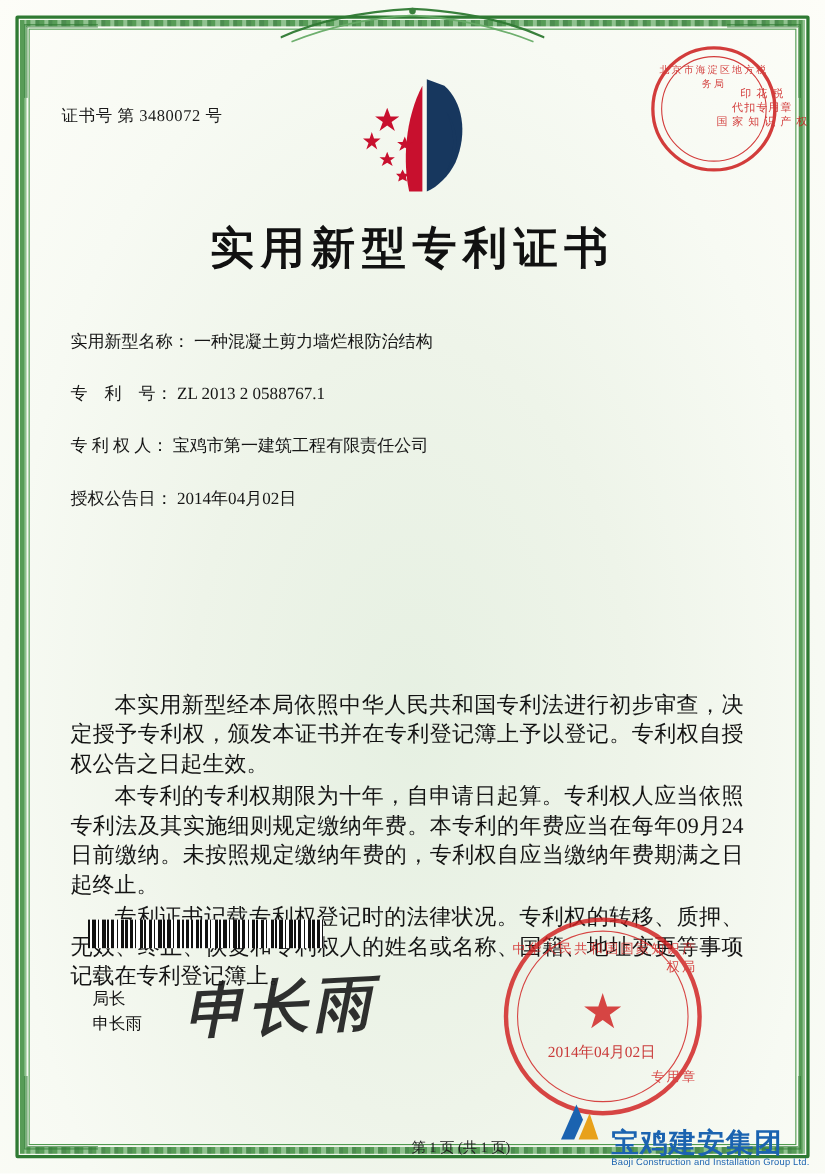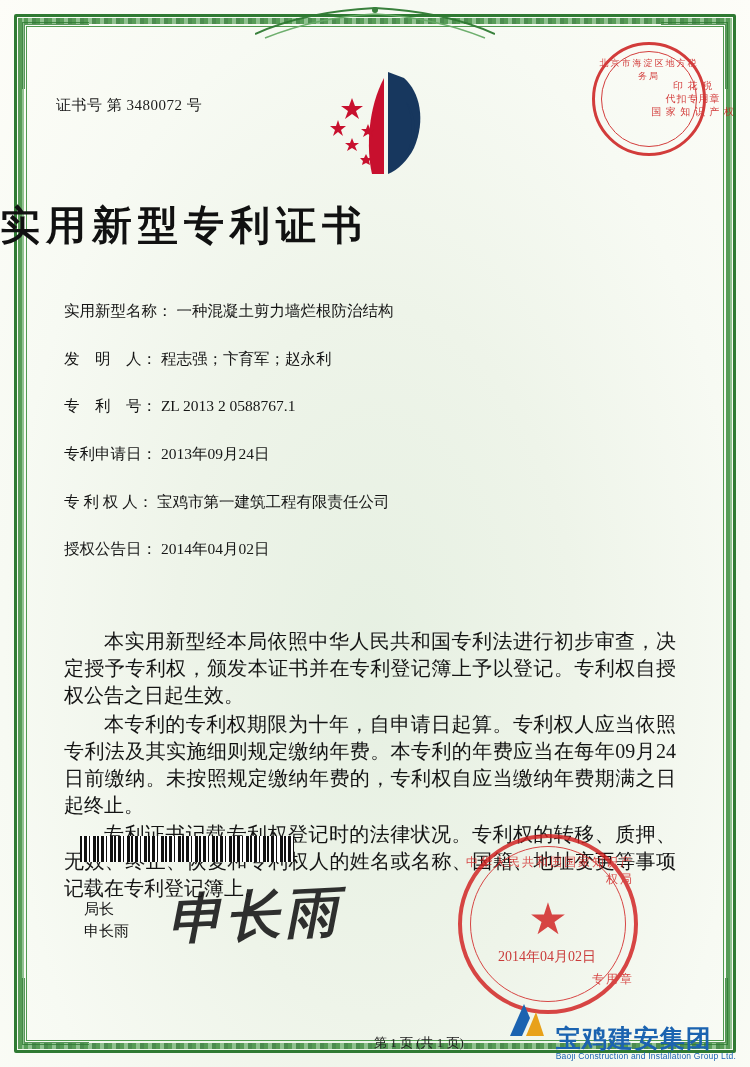--- a/index.html
+++ b/index.html
@@ -87,20 +87,21 @@
   .emblem {
     position: absolute;
     left: 318px; top: 62px;
     width: 130px; height: 120px;
   }
 
   .doc-title {
     position: absolute;
     left: 0; top: 198px;
     width: 750px;
+    text-align: center;
     font-size: 40px;
     font-weight: bold;
     letter-spacing: 6px;
     color: #111;
     font-family: "DejaVu Serif", "Liberation Serif", serif;
   }
 
   .fields {
     position: absolute;
     left: 64px; top: 300px;
@@ -332,30 +333,22 @@
   </div>
 
   <div class="doc-title">实用新型专利证书</div>
 
   <div class="fields">
     <div class="field-row">
       <span class="field-label">实用新型名称：</span>
       <span class="field-value">一种混凝土剪力墙烂根防治结构</span>
     </div>
     <div class="field-row">
-      <span class="field-label">发　明　人：</span>
-      <span class="field-value">程志强；卞育军；赵永利</span>
-    </div>
-    <div class="field-row">
       <span class="field-label">专　利　号：</span>
       <span class="field-value">ZL 2013 2 0588767.1</span>
-    </div>
-    <div class="field-row">
-      <span class="field-label">专利申请日：</span>
-      <span class="field-value">2013年09月24日</span>
     </div>
     <div class="field-row">
       <span class="field-label">专 利 权 人：</span>
       <span class="field-value">宝鸡市第一建筑工程有限责任公司</span>
     </div>
     <div class="field-row">
       <span class="field-label">授权公告日：</span>
       <span class="field-value">2014年04月02日</span>
     </div>
   </div>

